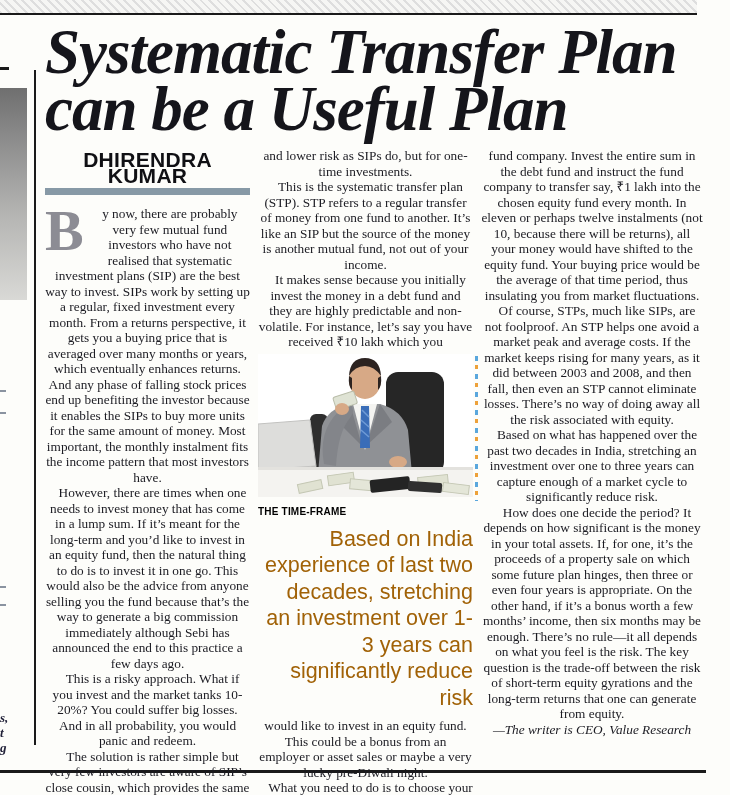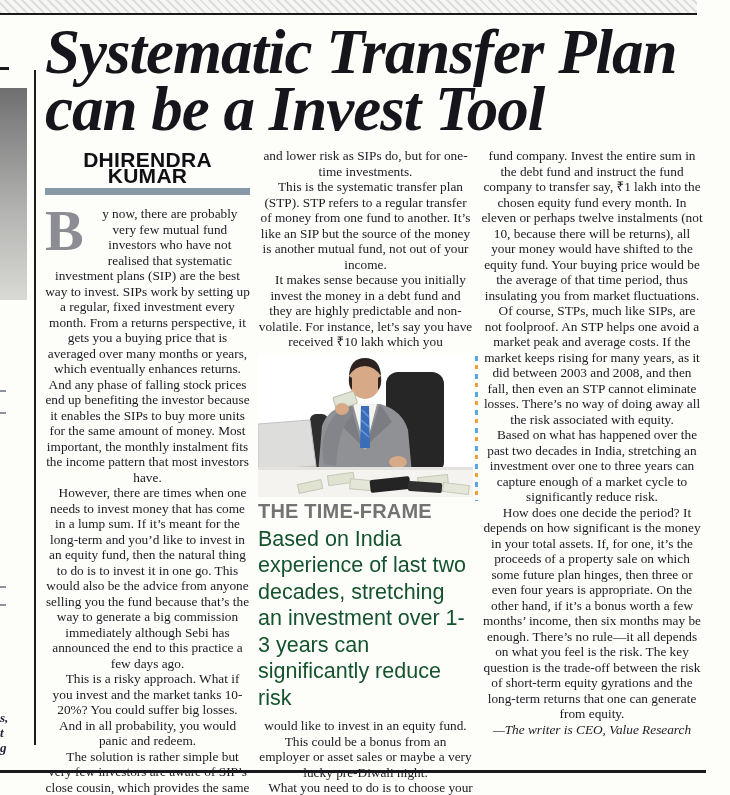--- a/index.html
+++ b/index.html
@@ -27,24 +27,24 @@
   .col p{margin:0;text-align:center;}
   .col p.ind{text-indent:10px;}
   .byline{font-family:"Liberation Sans",sans-serif;font-weight:800;font-size:21px;
           letter-spacing:.3px;text-align:center;color:#101014;margin:4px 0 5px 0;}
   .byline-bar{height:7px;background:#8799a6;margin-bottom:11px;}
   .dropcap{float:left;font-size:58px;line-height:46px;font-weight:700;color:#8c8c94;
            padding:2px 6px 0 0;}
   .photo{margin:4px 0 2px 0;position:relative;}
   .dashed-divider{position:absolute;right:-5px;top:2px;width:3px;height:145px;
         background:repeating-linear-gradient(180deg,#5aa7dd 0 5px,transparent 5px 9px,#eda13a 9px 13px,transparent 13px 18px);}
-  .tf-label{font-family:"Liberation Sans",sans-serif;font-weight:800;font-size:20px;
-            color:#737373;text-align:left;margin:4px 0 6px 0;letter-spacing:.2px;}
+  .tf-label{font-family:"Liberation Sans",sans-serif;font-weight:800;font-size:10px;
+            color:#000000;text-align:left;margin:4px 0 6px 0;letter-spacing:.2px;}
   .pullquote{font-family:"Liberation Sans",sans-serif;font-weight:500;font-size:21.5px;
-             line-height:26.5px;color:#14532d;text-align:left;margin:0 0 7px 0;}
+             line-height:26.5px;color:#a16207;text-align:right;margin:0 0 7px 0;}
   .signoff{font-style:italic;text-align:right;}
 </style>
 </head>
 <body>
 
 <div class="hatch"></div>
 <div class="top-rule"></div>
 <div class="left-dash"></div>
 <div class="left-rule"></div>
 <div class="left-photo-fragment"></div>
@@ -53,21 +53,21 @@
 <div class="margin-tick" style="top:390px"></div>
 <div class="margin-tick" style="top:412px"></div>
 <div class="margin-tick" style="top:586px"></div>
 <div class="margin-tick" style="top:604px"></div>
 <div class="edge-frag" style="top:710px">s,</div>
 <div class="edge-frag" style="top:725px">t</div>
 <div class="edge-frag" style="top:740px">g</div>
 
 <div class="content">
   <h1 class="headline"><span>Systematic Transfer Plan</span><br>
-    <span>can be a Invest Tool</span></h1>
+    <span>can be a Useful Plan</span></h1>
 
   <div class="cols">
 
     <div class="col col1">
       <div class="byline">DHIRENDRA KUMAR</div>
       <div class="byline-bar"></div>
       <p><span class="dropcap">B</span><span>y now, there are probably very few mutual fund investors who have not realised that systematic investment plans (SIP) are the best way to invest. SIPs work by setting up a regular, fixed investment every month. From a returns perspective, it gets you a buying price that is averaged over many months or years, which eventually enhances returns. And any phase of falling stock prices end up benefiting the investor because it enables the SIPs to buy more units for the same amount of money. Most important, the monthly instalment fits the income pattern that most investors have.</span></p>
       <p class="ind">However, there are times when one needs to invest money that has come in a lump sum. If it’s meant for the long-term and you’d like to invest in an equity fund, then the natural thing to do is to invest it in one go. This would also be the advice from anyone selling you the fund because that’s the way to generate a big commission immediately although Sebi has announced the end to this practice a few days ago.</p>
       <p class="ind">This is a risky approach. What if you invest and the market tanks 10-20%? You could suffer big losses. And in all probability, you would panic and redeem.</p>
       <p class="ind">The solution is rather simple but very few investors are aware of SIP’s close cousin, which provides the same potential for higher returns</p>

